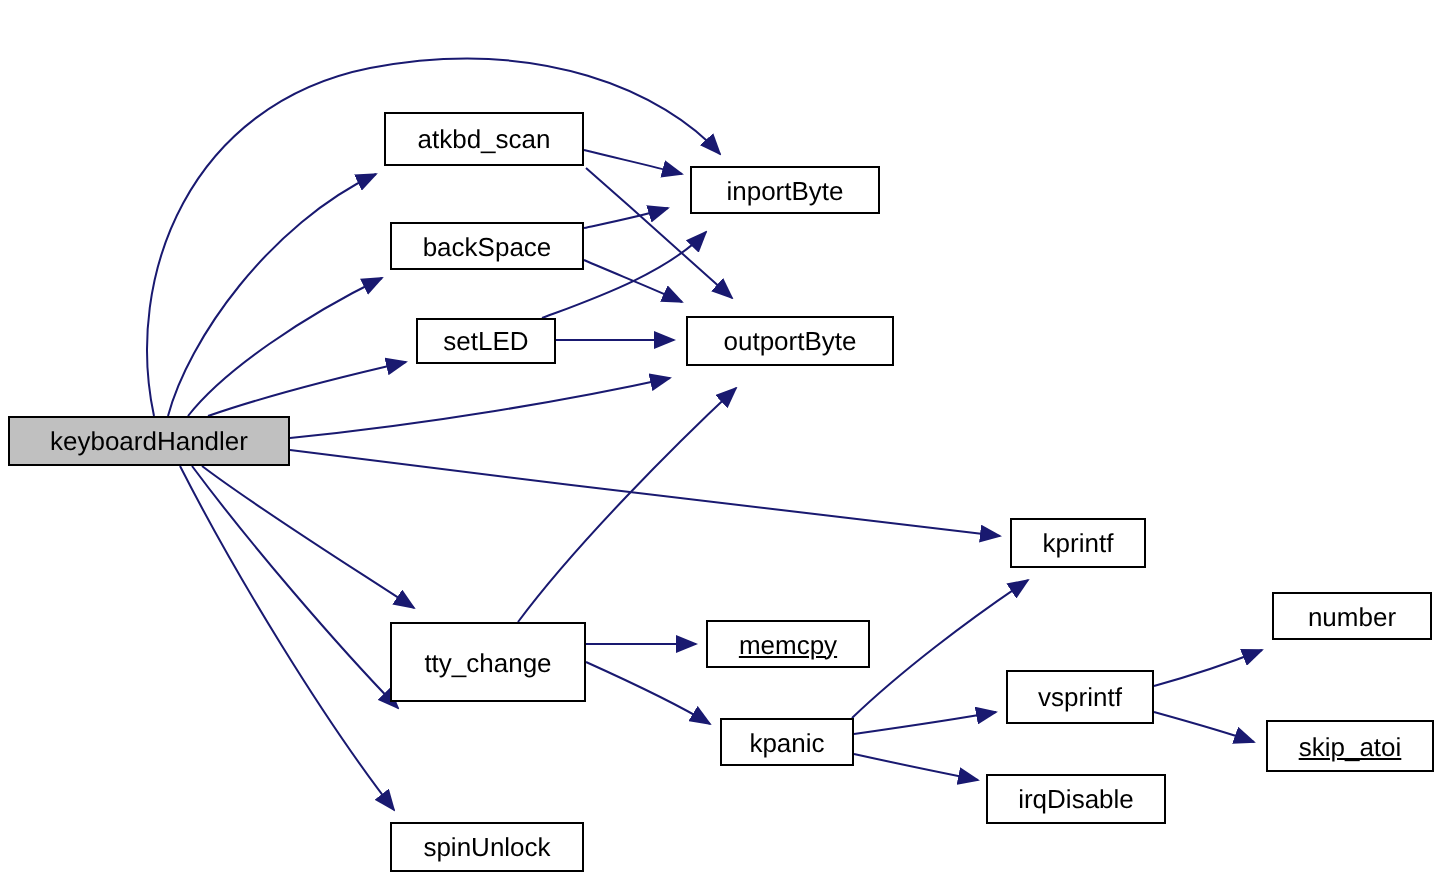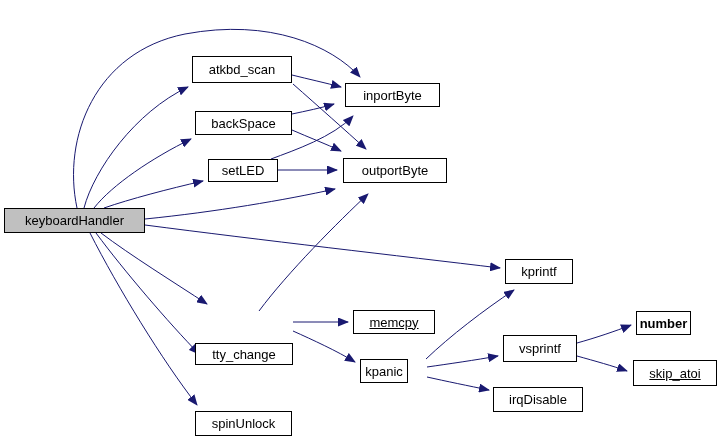--- a/index.html
+++ b/index.html
@@ -82,22 +82,22 @@
     <path d="M 577 356 C 595 361 613 366 627 371" marker-end="url(#arrow)"></path>
   </svg>
 
   <div class="node" style="left:192px; top:56px;  width:100px; height:27px;">atkbd_scan</div>
   <div class="node root" style="left:4px;   top:208px; width:141px; height:25px;">keyboardHandler</div>
   <div class="node" style="left:195px; top:111px; width:97px;  height:24px;">backSpace</div>
   <div class="node" style="left:208px; top:159px; width:70px;  height:23px;">setLED</div>
   <div class="node" style="left:345px; top:83px;  width:95px;  height:24px;">inportByte</div>
   <div class="node" style="left:343px; top:158px; width:104px; height:25px;">outportByte</div>
   <div class="node" style="left:505px; top:259px; width:68px;  height:25px;">kprintf</div>
-  <div class="node" style="left:195px; top:311px; width:98px;  height:22px;margin-top:32px;">tty_change</div>
+  <div class="node" style="left:195px; top:311px; width:98px;  height:40px;">tty_change</div>
   <div class="node" style="left:353px; top:310px; width:82px;  height:24px;text-decoration:underline;">memcpy</div>
-  <div class="node" style="left:360px; top:359px; width:48px;  height:24px;">kpanic</div>
+  <div class="node" style="left:360px; top:359px; width:67px;  height:24px;">kpanic</div>
   <div class="node" style="left:503px; top:335px; width:74px;  height:27px;">vsprintf</div>
   <div class="node" style="left:493px; top:387px; width:90px;  height:25px;text-align:center;">irqDisable</div>
-  <div class="node" style="left:636px; top:311px; width:55px;  height:24px;font-weight:bold;">number</div>
+  <div class="node" style="left:636px; top:296px; width:80px;  height:24px;">number</div>
   <div class="node" style="left:633px; top:360px; width:84px;  height:26px;text-decoration:underline;">skip_atoi</div>
   <div class="node" style="left:195px; top:411px; width:97px;  height:25px;">spinUnlock</div>
 
 </div>
 
 </body></html>

